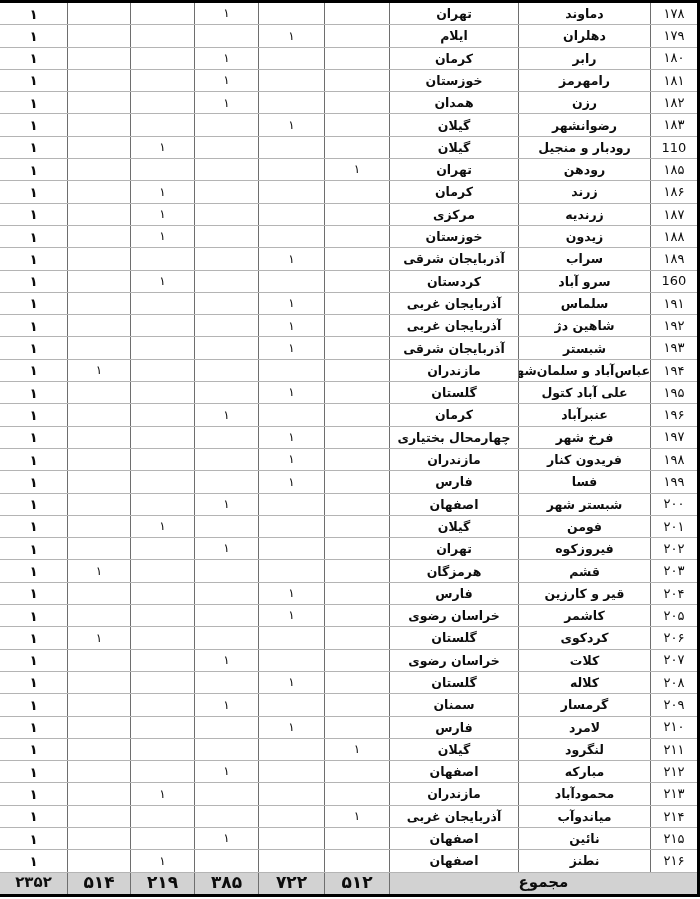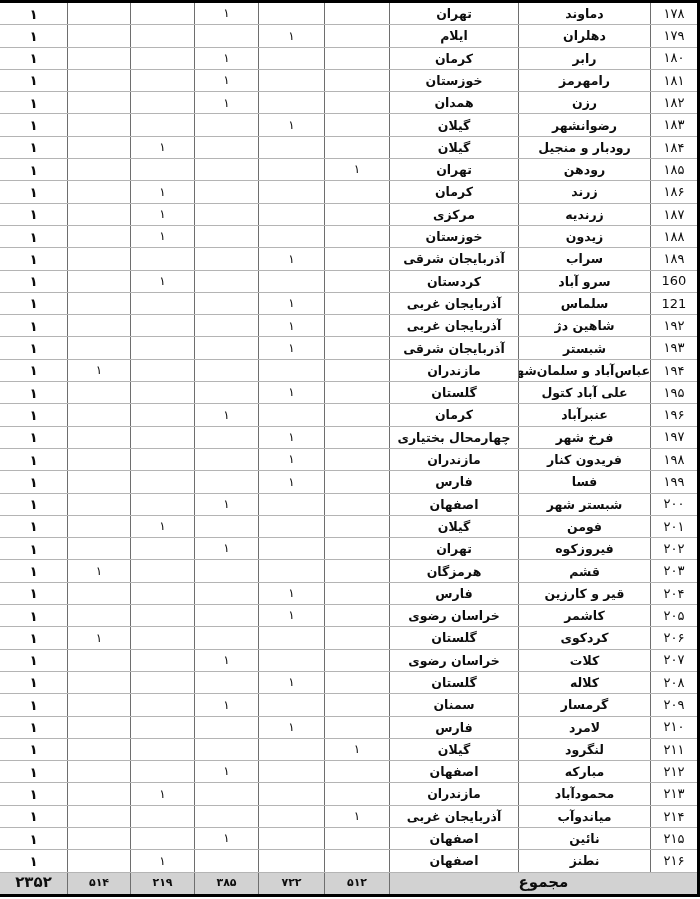--- a/index.html
+++ b/index.html
@@ -58,21 +58,21 @@
     height: 22.5px;
     border-top: 2px solid #4a4a4a;
     border-left: 1px dotted #808080;
     border-right: 1px dotted #808080;
     border-bottom: none;
   }
   tfoot td.total-label {
     font-size: 15px;
   }
   tfoot td.total-mark {
-    font-size: 11px;
+    font-size: 17px;
   }
   tfoot td.grand {
     font-size: 15px;
     font-weight: bold;
   }
 </style>
 </head>
 <body>
 
 <div class="page">
@@ -149,21 +149,21 @@
     <td class="city">رضوانشهر</td>
     <td class="prov">گیلان</td>
     <td class="mark"></td>
     <td class="mark">۱</td>
     <td class="mark"></td>
     <td class="mark"></td>
     <td class="mark"></td>
     <td class="mark one">۱</td>
   </tr>
         <tr>
-    <td class="num">۱۸۴</td>
+    <td class="num">110</td>
     <td class="city">رودبار و منجیل</td>
     <td class="prov">گیلان</td>
     <td class="mark"></td>
     <td class="mark"></td>
     <td class="mark"></td>
     <td class="mark">۱</td>
     <td class="mark"></td>
     <td class="mark one">۱</td>
   </tr>
         <tr>
@@ -226,21 +226,21 @@
     <td class="city">سرو آباد</td>
     <td class="prov">کردستان</td>
     <td class="mark"></td>
     <td class="mark"></td>
     <td class="mark"></td>
     <td class="mark">۱</td>
     <td class="mark"></td>
     <td class="mark one">۱</td>
   </tr>
         <tr>
-    <td class="num">121</td>
+    <td class="num">۱۹۱</td>
     <td class="city">سلماس</td>
     <td class="prov">آذربایجان غربی</td>
     <td class="mark"></td>
     <td class="mark">۱</td>
     <td class="mark"></td>
     <td class="mark"></td>
     <td class="mark"></td>
     <td class="mark one">۱</td>
   </tr>
         <tr>

